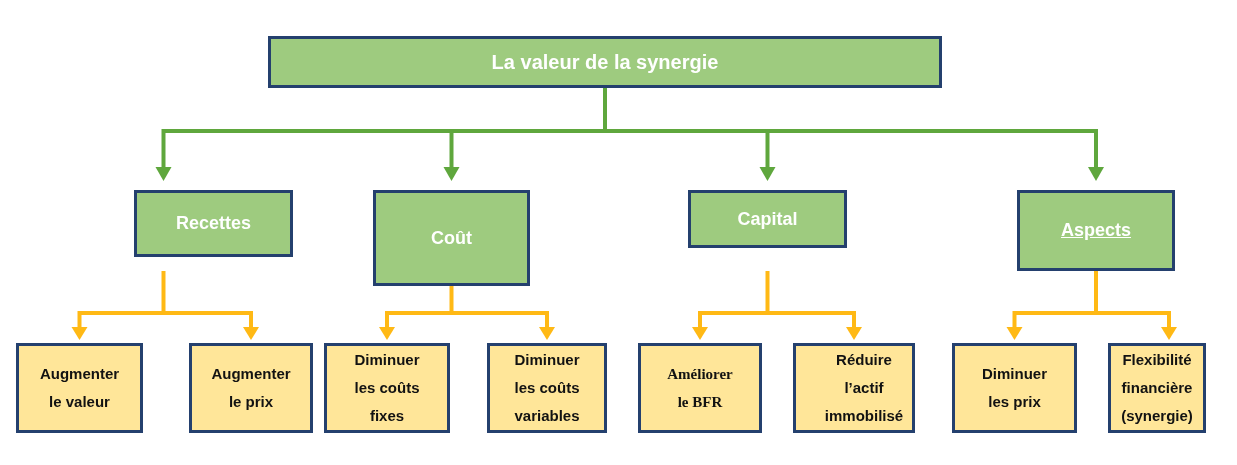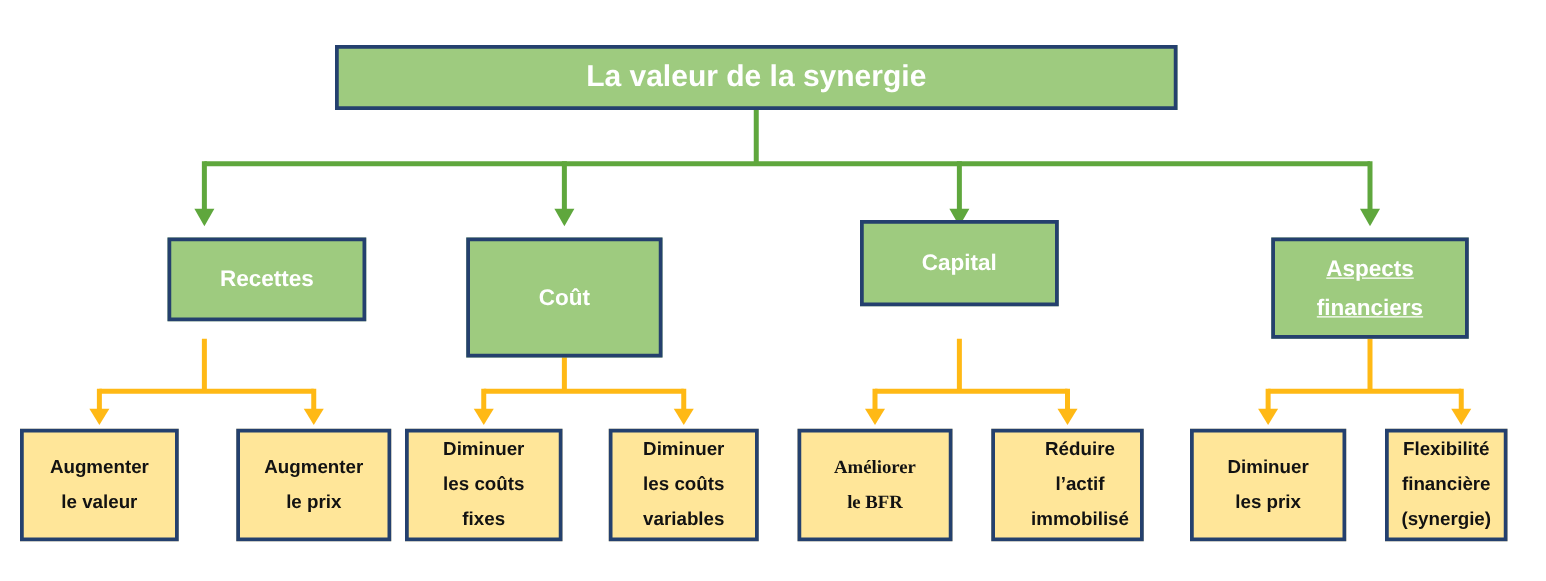--- a/index.html
+++ b/index.html
@@ -58,21 +58,21 @@
     text-align: center;
     border: 3px solid var(--node-border);
     font-weight: bold;
   }
   .node span { display: block; }
   .node-green {
     background: var(--node-green-fill);
     color: var(--text-on-green);
   }
   .node-root {
-    font-size: 24px;
+    font-size: 20px;
     line-height: 24px;
   }
   .node-branch {
     font-size: 18px;
     line-height: 31px;
   }
   .node-leaf {
     background: var(--node-yellow-fill);
     color: var(--text-on-yellow);
     font-size: 15px;
@@ -140,26 +140,25 @@
   <div class="node node-green node-root" style="left:268px; top:36px; width:674px; height:52px;">
     <span>La valeur de la synergie</span>
   </div>
 
   <div class="node node-green node-branch" style="left:100px; top:190px; width:159px; height:67px;margin-left:34px;">
     <span>Recettes</span>
   </div>
   <div class="node node-green node-branch" style="left:373px; top:190px; width:157px; height:96px;">
     <span>Coût</span>
   </div>
-  <div class="node node-green node-branch" style="left:688px; top:176px; width:159px; height:69px;">
+  <div class="node node-green node-branch" style="left:688px; top:190px; width:159px; height:58px;">
     <span>Capital</span>
   </div>
   <div class="node node-green node-branch" style="left:1017px; top:190px; width:158px; height:81px;text-decoration:underline;">
     <span>Aspects</span>
-    <span>financiers</span>
   </div>
 
   <div class="node node-leaf" style="left:16px; top:343px; width:127px; height:90px;">
     <span>Augmenter</span>
     <span>le valeur</span>
   </div>
   <div class="node node-leaf" style="left:189px; top:343px; width:124px; height:90px;">
     <span>Augmenter</span>
     <span>le prix</span>
   </div>

